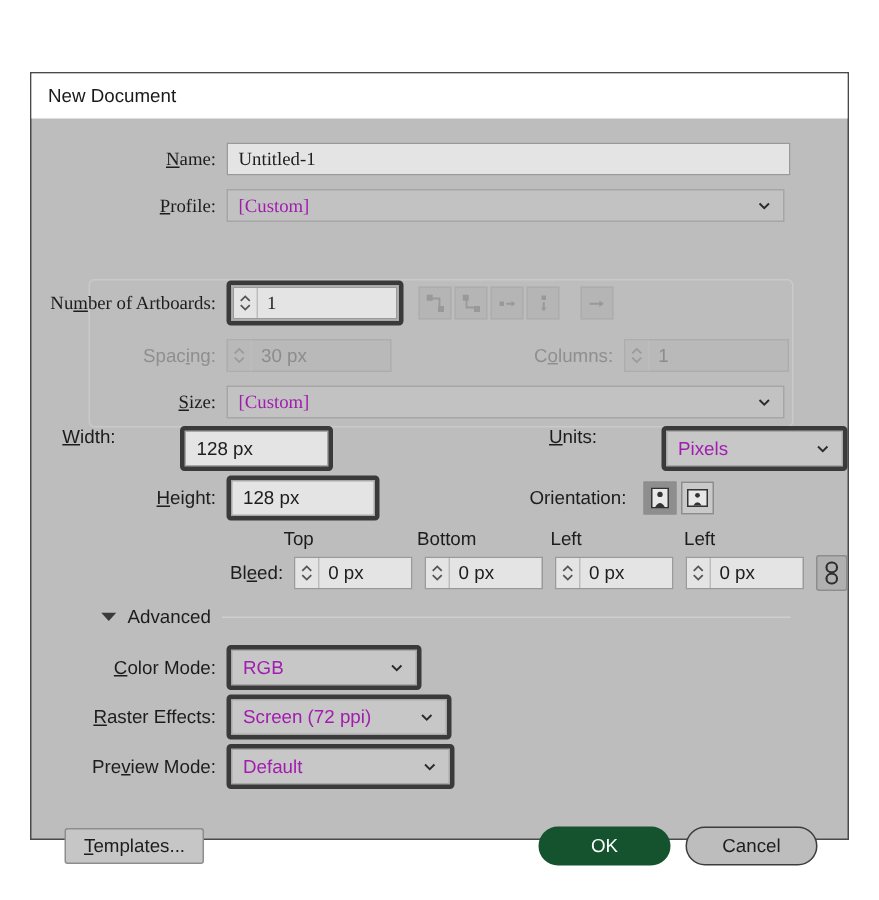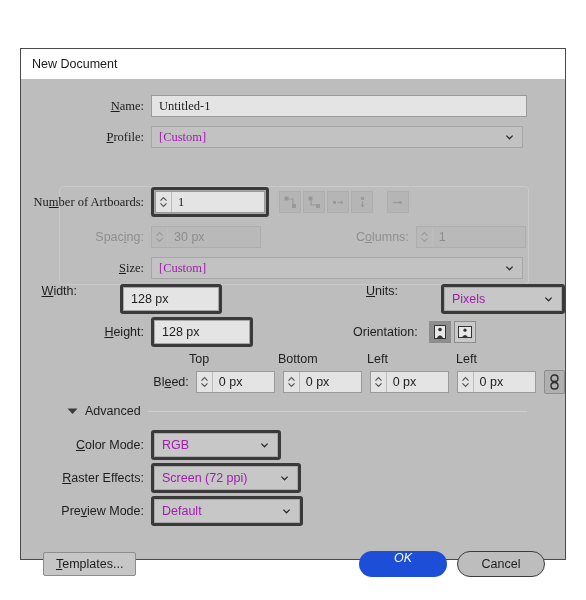--- a/index.html
+++ b/index.html
@@ -210,27 +210,27 @@
     font-size: 12.5px;
     color: #1d1d1d;
     display: flex;
     align-items: center;
     border-radius: 2px;
   }
   .btn-ok {
     height: 26px;
     width: 88px;
     border-radius: 13px;
-    background: #1d4ed8;
+    background: #14532d;
     color: #ffffff;
     font-size: 12.5px;
     display: flex;
+    align-items: center;
     justify-content: center;
     border: none;
-    font-style: italic;
   }
   .btn-cancel {
     height: 26px;
     width: 88px;
     border-radius: 13px;
     background: #bdbdbd;
     color: #1d1d1d;
     font-size: 12.5px;
     display: flex;
     align-items: center;

